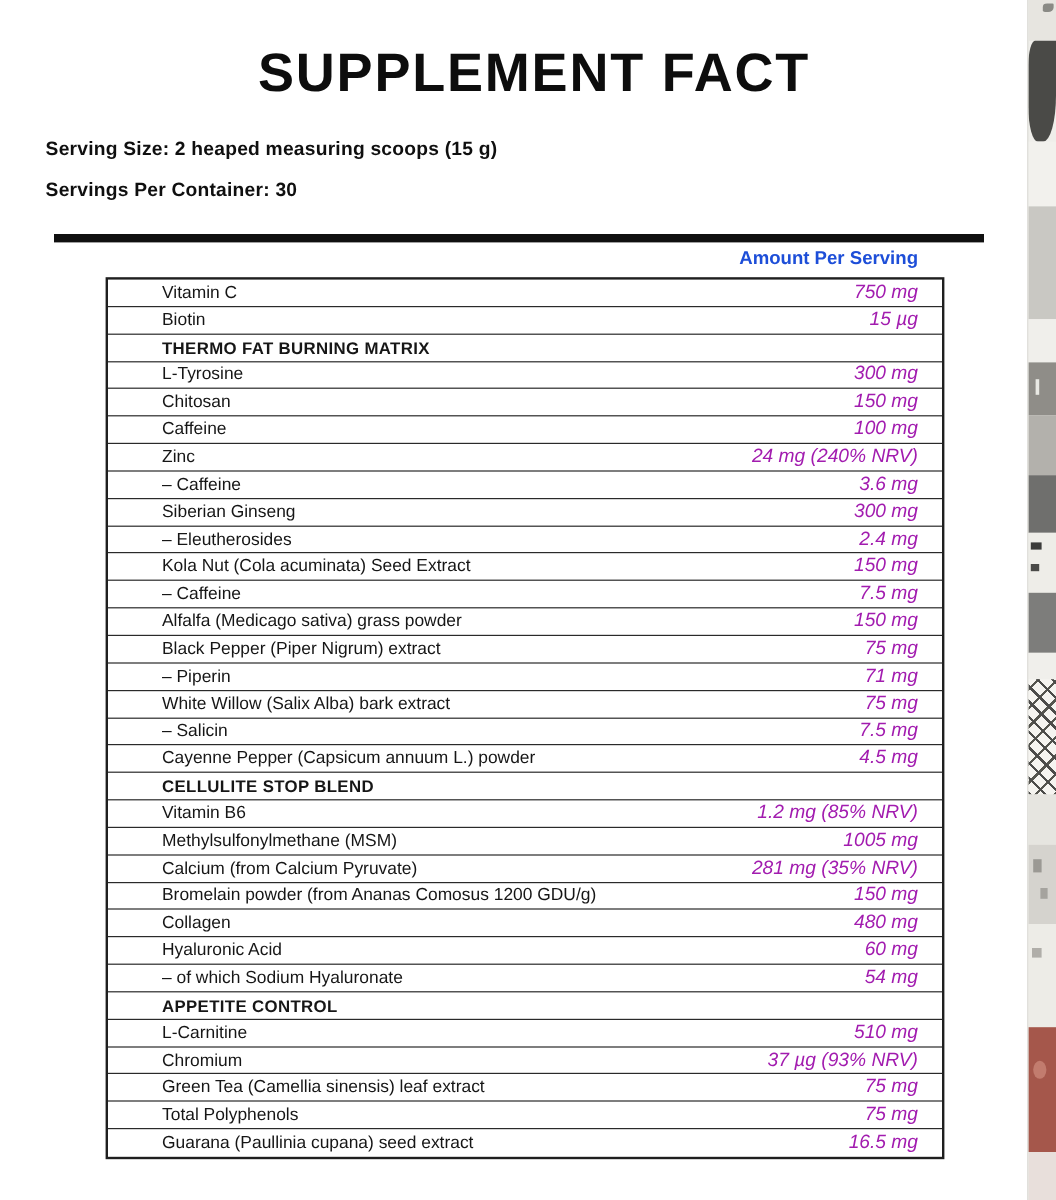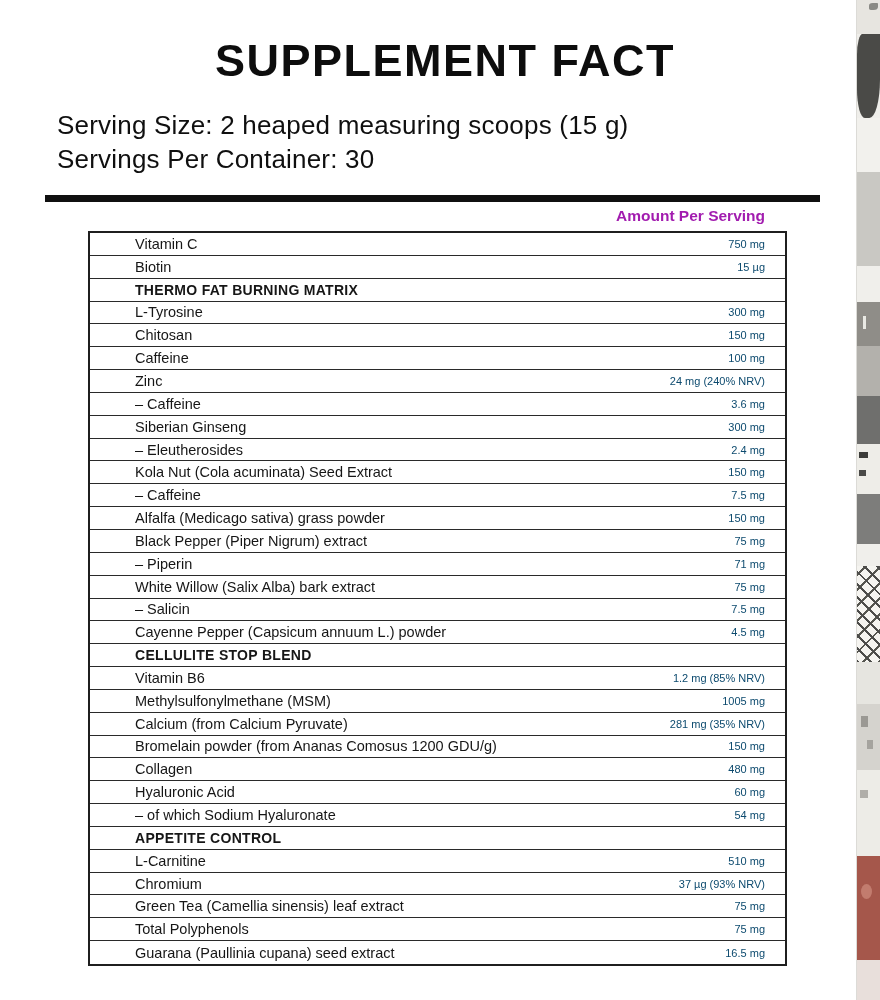--- a/index.html
+++ b/index.html
@@ -10,48 +10,48 @@
   }
   .page{position:absolute;inset:0;}
 
   .title{
     position:absolute;top:30px;left:0;width:880px;margin:5px;
     text-align:center;font-size:45px;font-weight:800;letter-spacing:1.5px;
     color:#0d0d0d;
   }
 
   .serving{
-    position:absolute;left:57px;top:108px;
-    font-size:26px;font-weight:400;color:#0f0f0f;line-height:34px;
+    position:absolute;left:38px;top:108px;
+    font-size:16px;font-weight:700;color:#0f0f0f;line-height:34px;
     letter-spacing:0.2px;
   }
 
   .thick-bar{
     position:absolute;left:45px;top:195px;width:775px;height:7px;
     background:#101010;
   }
 
   .amount-header{
     position:absolute;left:88px;top:207px;width:677px;
-    text-align:right;font-size:15.5px;font-weight:700;color:#a21caf;
+    text-align:right;font-size:15.5px;font-weight:700;color:#1d4ed8;
   }
 
   .facts-table{
     position:absolute;left:88px;top:231px;width:699px;
     border:2px solid #1f1f1f;box-sizing:border-box;background:#fff;
   }
   .row{
     display:flex;justify-content:space-between;align-items:center;
     height:22.85px;box-sizing:border-box;
     border-bottom:1.4px solid #2a2a2a;
     padding:0 20px 0 45px;
   }
   .row:last-child{border-bottom:none;}
   .lbl{font-size:14.5px;color:#161616;white-space:nowrap;}
-  .amt{font-size:11px;color:#0c4a6e;white-space:nowrap;}
+  .amt{font-size:16px;color:#a21caf;white-space:nowrap;font-style:italic;}
   .row.section .lbl{font-weight:700;font-size:14px;letter-spacing:0.3px;}
 
   
   .sliver{
     position:absolute;right:0;top:0;width:23px;height:1000px;
     background:#efeeea;border-left:1px solid #dcdbd7;overflow:hidden;
   }
   .sliver div{position:absolute;left:0;width:23px;}
   .sg1 {top:0;height:34px;background:#e7e5e0;}
   .sg1m{top:3px;left:12px !important;width:9px !important;height:7px;background:#8a8a85;border-radius:40% 10% 50% 20%;}

